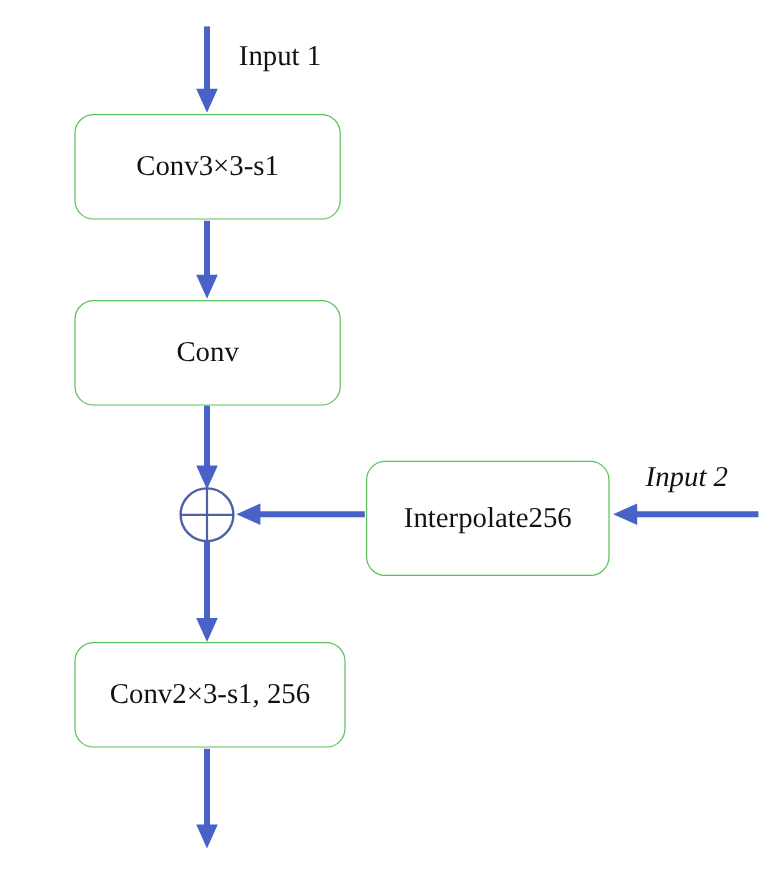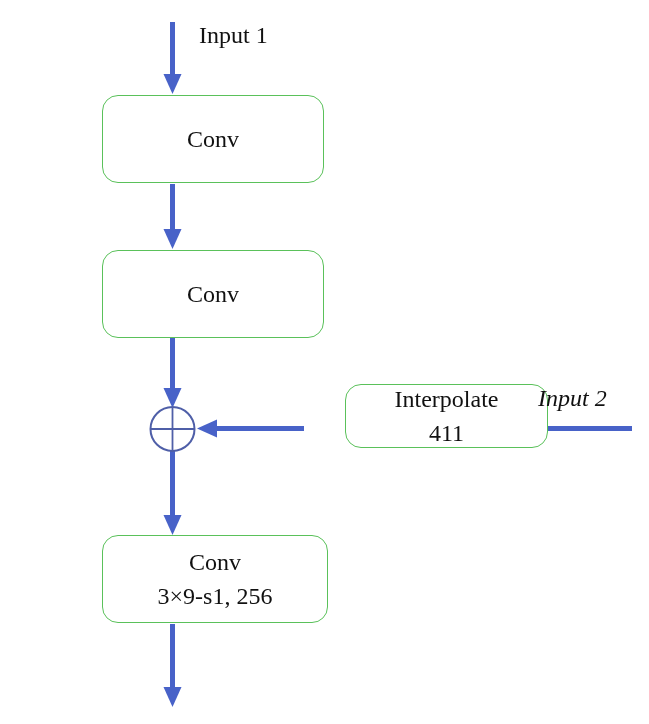--- a/index.html
+++ b/index.html
@@ -22,41 +22,40 @@
     top: 0;
     width: 649px;
     height: 724px;
   }
   .node-box {
     position: absolute;
     background: #ffffff;
     border: 1.5px solid #5ac15a;
     border-radius: 16px;
     display: flex;
-    flex-direction: column;
+    flex-direction: row;
     align-items: center;
     justify-content: center;
     text-align: center;
     font-size: 24px;
     line-height: 34px;
     box-sizing: border-box;
-    margin-left: 40px;
   }
   .node-box .line { white-space: nowrap; }
   #box-conv1 { left: 62px;  top: 95px;  width: 222px; height: 88px; }
   #box-conv2 { left: 62px;  top: 250px; width: 222px; height: 88px; }
-  #box-interp{ left: 305px; top: 384px; width: 203px; height: 64px; }
+  #box-interp{ left: 305px; top: 384px; width: 203px; height: 96px; }
   #box-conv3 { left: 62px;  top: 535px; width: 226px; height: 88px; }
   .io-label {
     position: absolute;
     font-size: 24px;
     line-height: 28px;
     white-space: nowrap;
   }
-  #label-input1 { left: 199px; top: 21px; }
+  #label-input1 { left: 199px; top: 33px; }
   #label-input2 { left: 538px; top: 384px; font-style: italic; }
 </style>
 </head>
 <body>
 
 <div class="canvas">
 
   <svg class="arrow-layer" width="649" height="724" viewBox="0 0 649 724">
     <g stroke="#4862c8" stroke-width="5" fill="#4862c8">
 
@@ -98,32 +97,33 @@
 
     <g stroke="#4f5fa8" fill="none">
       <circle cx="172.5" cy="429" r="22" stroke-width="2" fill="#ffffff"></circle>
       <line x1="150.5" y1="429" x2="194.5" y2="429" stroke-width="1.8"></line>
       <line x1="172.5" y1="407" x2="172.5" y2="451" stroke-width="1.8"></line>
     </g>
   </svg>
 
   <div class="node-box" id="box-conv1">
     <div class="line">Conv</div>
+    <div class="line">3×3-s1</div>
   </div>
 
   <div class="node-box" id="box-conv2">
     <div class="line">Conv</div>
   </div>
 
   <div class="node-box" id="box-interp">
     <div class="line">Interpolate</div>
-    <div class="line">411</div>
+    <div class="line">256</div>
   </div>
 
   <div class="node-box" id="box-conv3">
     <div class="line">Conv</div>
-    <div class="line">3×9-s1, 256</div>
+    <div class="line">2×3-s1, 256</div>
   </div>
 
   <div class="io-label" id="label-input1">Input 1</div>
   <div class="io-label" id="label-input2">Input 2</div>
 
 </div>
 
 </body></html>

